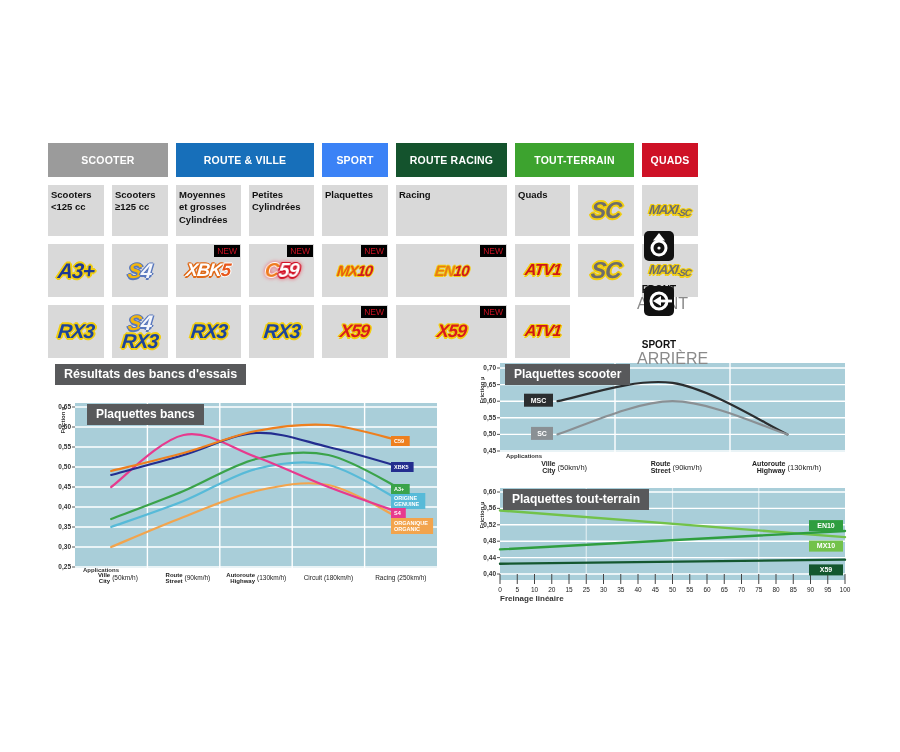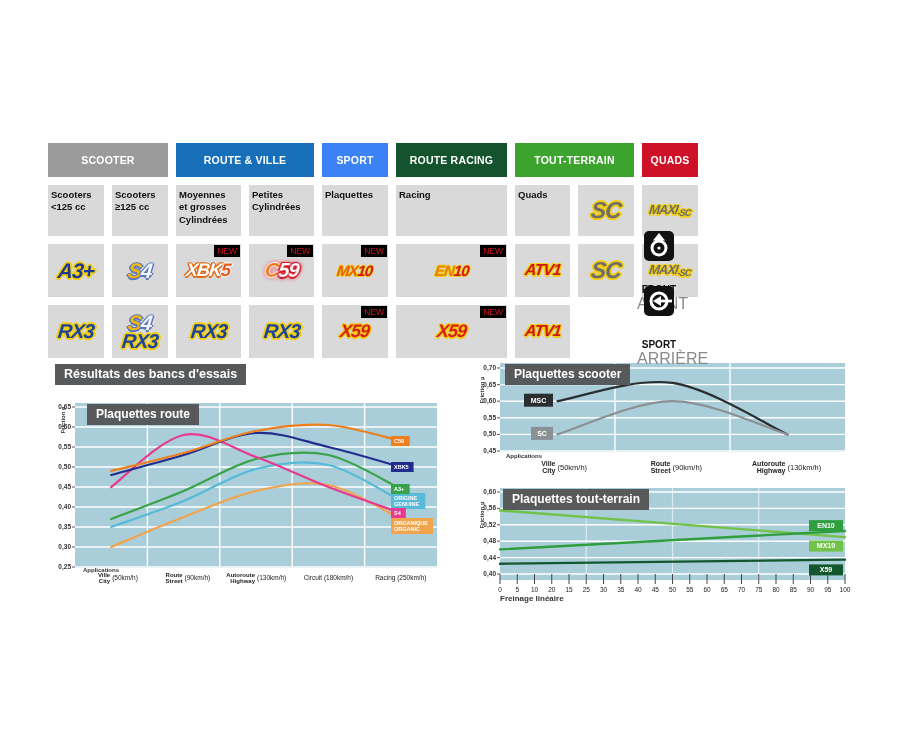--- a/index.html
+++ b/index.html
@@ -384,17 +384,17 @@
       <rect x="0" y="0" width="30" height="30" rx="5" fill="#111"></rect>
       <circle cx="15" cy="15" r="8" fill="none" stroke="#fff" stroke-width="3"></circle>
       <rect x="15" y="13.6" width="13" height="2.8" fill="#fff"></rect>
       <polygon points="9,15 17,10 17,20" fill="#fff"></polygon>
     </svg>
     <div class="posl">SPORT</div>
     <div class="poss">ARRIÈRE</div>
   </div>
 
   <div class="darkbox section-title" style="left:55px;top:364px;">Résultats des bancs d'essais</div>
-  <div class="darkbox chart-title" style="left:87px;top:404px;">Plaquettes route</div>
+  <div class="darkbox chart-title" style="left:87px;top:404px;">Plaquettes bancs</div>
   <div class="darkbox chart-title" style="left:505px;top:364px;">Plaquettes scooter</div>
   <div class="darkbox chart-title" style="left:503px;top:489px;text-align:center;">Plaquettes tout-terrain</div>
 
 </div>
 
 </body></html>

